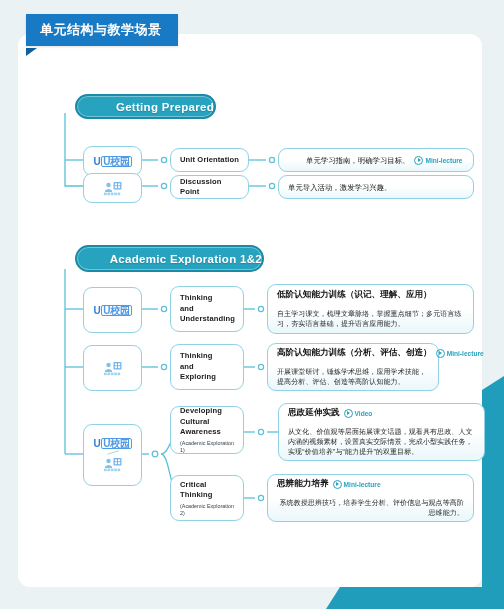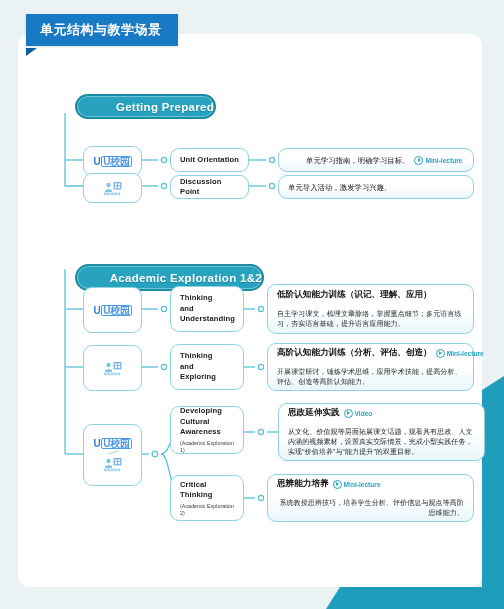--- a/index.html
+++ b/index.html
@@ -211,21 +211,21 @@
         <circle cx="137" cy="420" r="2.8"></circle>
         <circle cx="243" cy="398" r="2.6"></circle>
           <circle cx="243" cy="464" r="2.6"></circle>
       </g>
     </svg>
 
     <div class="group-pill" style="left:57px;top:60px;width:137px;height:21px;">
       <span>Getting Prepared</span>
     </div>
 
-    <div class="group-pill" style="left:57px;top:230px;width:185px;height:23px;">
+    <div class="group-pill" style="left:57px;top:211px;width:185px;height:23px;">
       <span>Academic Exploration 1&amp;2</span>
     </div>
 
     <div class="icon-box" style="left:65px;top:112px;width:57px;height:28px;">
       <span class="ico-u">
         <span class="u-letter">U</span>
           <span class="u-box">U校园</span>
       </span>
     </div>
 
@@ -307,21 +307,21 @@
         <rect x="14.6" y="11.6" width="2.6" height="2.6" fill="#9ad4ef"></rect>
       </svg>
     </div>
 
     <div class="label-box" style="left:152px;top:310px;width:74px;height:46px;">
       <div class="label-title" style="white-space:pre-line">Thinking
 and
 Exploring</div>
     </div>
 
-    <div class="content-box" style="left:249px;top:309px;width:207px;height:48px;">
+    <div class="content-box" style="left:249px;top:309px;width:172px;height:48px;">
       <div class="cb-head">
         <span>高阶认知能力训练（分析、评估、创造）</span>
         <span class="tag">
           <span class="play"></span>
           <span>Mini-lecture</span>
         </span>
       </div>
       <div class="cb-rule"></div>
       <div class="cb-body">开展课堂研讨，锤炼学术思维，应用学术技能，提高分析、评估、创造等高阶认知能力。</div>
     </div>

